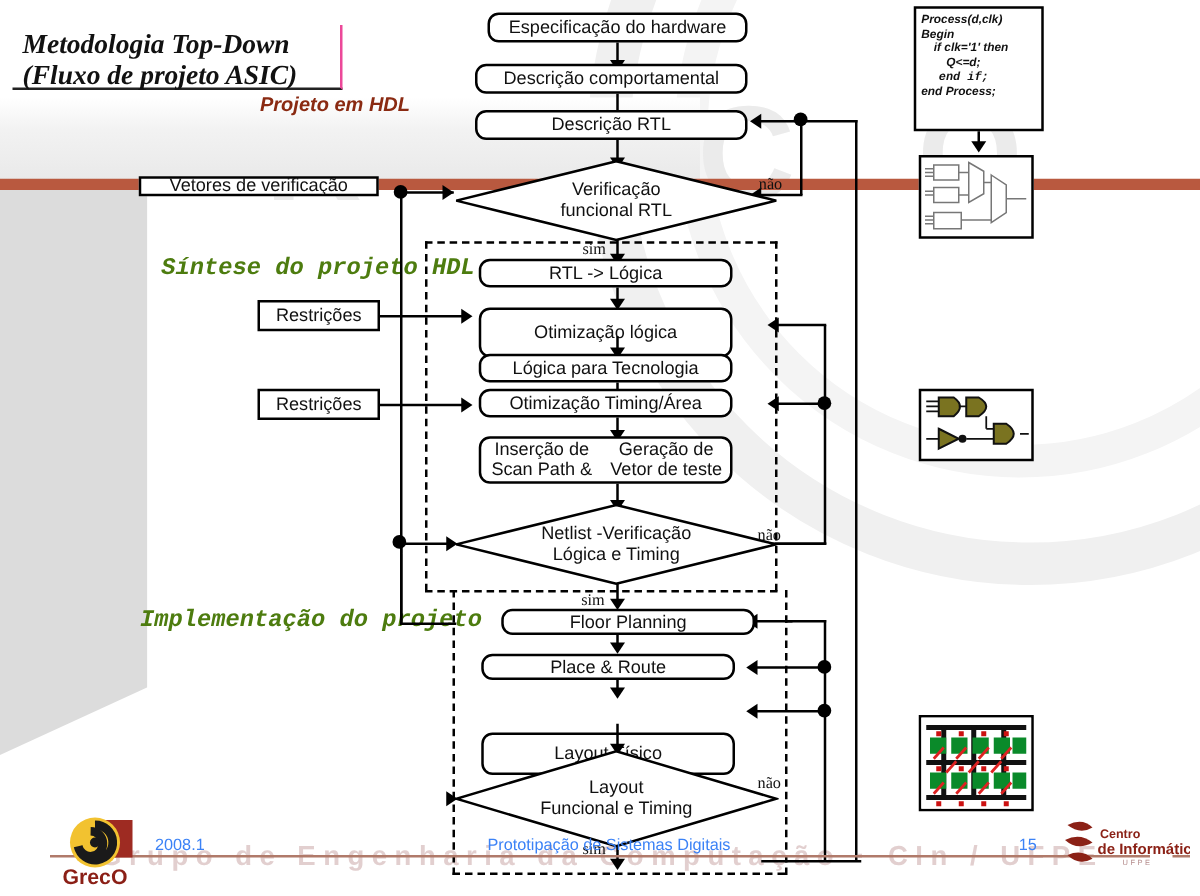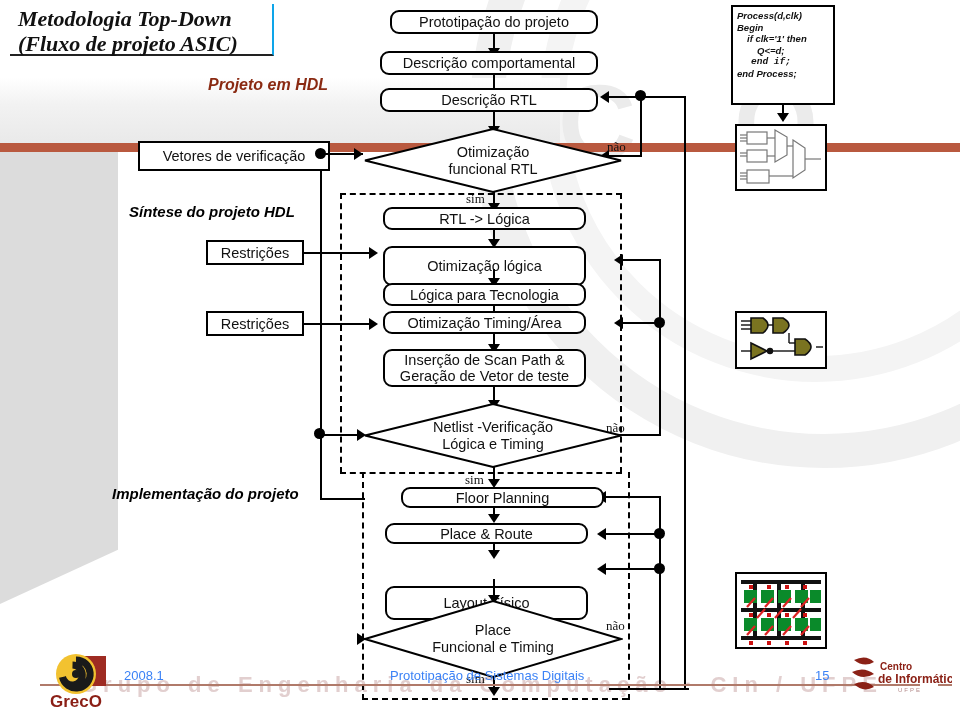--- a/index.html
+++ b/index.html
@@ -22,33 +22,33 @@
      font-size:108px;font-weight:bold;color:#ebebeb;letter-spacing:98px;
      font-family:"Liberation Sans",sans-serif;pointer-events:none;}
   .wm-bottom{position:absolute;left:80px;top:672px;width:860px;height:40px;
      font-size:22px;font-weight:bold;color:#e2cfcf;letter-spacing:6px;
      white-space:nowrap;}
 
   .orange-bar{position:absolute;left:0;top:143px;width:960px;height:9px;background:#b9593f;}
   .footer-rule{position:absolute;left:40px;top:684px;width:880px;height:2px;background:#b07a6a;}
 
   
-  .title-box{position:absolute;left:10px;top:4px;width:264px;height:52px;
-     border-right:2px solid #0ea5e9;border-bottom:2px solid #222;box-sizing:border-box;
+  .title-box{position:absolute;left:10px;top:20px;width:264px;height:52px;
+     border-right:2px solid #ec4899;border-bottom:2px solid #222;box-sizing:border-box;
      padding:2px 6px 2px 8px;}
   .title-box .ln{font-family:"Liberation Serif",serif;font-weight:bold;font-style:italic;
      font-size:22px;color:#111;line-height:25px;white-space:nowrap;}
   .subtitle{position:absolute;left:12px;top:63px;font-size:17px;font-weight:bold;color:#111;
      letter-spacing:1.2px;white-space:nowrap;}
   .projeto-hdl{position:absolute;left:208px;top:76px;font-size:16px;font-weight:bold;
      font-style:italic;color:#8a2a12;white-space:nowrap;}
 
   
-  .sidelabel{position:absolute;font-size:15px;font-weight:bold;font-style:italic;color:#000000;
-     white-space:nowrap;}
+  .sidelabel{position:absolute;font-size:19px;font-weight:bold;font-style:italic;color:#4d7c0f;
+     white-space:nowrap;font-family:Liberation Mono, monospace;}
 
   
   .box{position:absolute;box-sizing:border-box;background:#fff;border:2px solid #000;
      display:flex;align-items:center;justify-content:center;text-align:center;
      font-size:14.5px;color:#111;line-height:16px;}
   .rbox{border-radius:9px;}
   .sbox{border-radius:0;}
 
   
   .diamond{position:absolute;}
@@ -147,21 +147,21 @@
   <div class="ln-h" style="left:604px;top:496px;width:30px;"></div>
   <div class="ln-h" style="left:604px;top:533px;width:57px;"></div>
   <div class="arw arw-l" style="left:597px;top:528px;"></div>
   <div class="dot" style="left:654px;top:528px;"></div>
   <div class="ln-h" style="left:604px;top:568px;width:57px;"></div>
   <div class="arw arw-l" style="left:597px;top:563px;"></div>
   <div class="dot" style="left:654px;top:563px;"></div>
   <div class="ln-h" style="left:609px;top:688px;width:80px;"></div>
 
   <div class="box rbox" style="left:390px;top:10px;width:208px;height:24px;">
-    <span>Prototipação do projeto</span>
+    <span>Especificação do hardware</span>
   </div>
   <div class="ln-v" style="left:493px;top:34px;height:17px;"></div>
   <div class="arw arw-d" style="left:488px;top:48px;"></div>
 
   <div class="box rbox" style="left:380px;top:51px;width:218px;height:24px;">
     <span>Descrição comportamental</span>
   </div>
   <div class="ln-v" style="left:493px;top:75px;height:17px;"></div>
   <div class="arw arw-d" style="left:488px;top:89px;"></div>
 
@@ -170,30 +170,30 @@
   </div>
   <div class="arw arw-l" style="left:600px;top:150px;"></div>
   <div class="ln-v" style="left:493px;top:112px;height:17px;"></div>
   <div class="arw arw-d" style="left:488px;top:126px;"></div>
 
   <div class="diamond" style="left:363px;top:128px;width:260px;height:65px;">
     <svg width="260" height="65">
         <polygon points="130,1 258,32.5 130,64 2,32.5" fill="#ffffff" stroke="#000" stroke-width="2"></polygon>
       </svg>
     <div class="dtxt">
-      <div>Otimização</div>
+      <div>Verificação</div>
       <div>funcional RTL</div>
     </div>
   </div>
   <div class="edgelbl" style="left:607px;top:139px;">não</div>
   <div class="ln-v" style="left:493px;top:192px;height:15px;"></div>
   <div class="edgelbl" style="left:466px;top:191px;">sim</div>
   <div class="arw arw-d" style="left:488px;top:203px;"></div>
 
-  <div class="box sbox" style="left:138px;top:141px;width:192px;height:30px;text-align:center;">
+  <div class="box sbox" style="left:111px;top:141px;width:192px;height:16px;text-align:center;">
     <span>Vetores de verificação</span>
   </div>
   <div class="ln-h" style="left:316px;top:153px;width:47px;"></div>
   <div class="dot" style="left:315px;top:148px;"></div>
   <div class="arw arw-r" style="left:354px;top:148px;"></div>
 
   <div class="box rbox" style="left:383px;top:207px;width:203px;height:23px;">
     <span>RTL -&gt; Lógica</span>
   </div>
   <div class="ln-v" style="left:493px;top:230px;height:12px;"></div>
@@ -210,21 +210,21 @@
   </div>
   <div class="ln-v" style="left:493px;top:306px;height:12px;"></div>
   <div class="arw arw-d" style="left:488px;top:314px;"></div>
 
   <div class="box rbox" style="left:383px;top:311px;width:203px;height:23px;">
     <span>Otimização Timing/Área</span>
   </div>
   <div class="ln-v" style="left:493px;top:334px;height:13px;"></div>
   <div class="arw arw-d" style="left:488px;top:344px;"></div>
 
-  <div class="box rbox" style="left:383px;top:349px;width:203px;height:38px;flex-direction:column;">
+  <div class="box rbox" style="left:383px;top:349px;width:203px;height:38px;flex-direction:row;">
     <span>Inserção de Scan Path &amp;</span>
     <span>Geração de Vetor de teste</span>
   </div>
   <div class="ln-v" style="left:493px;top:387px;height:16px;"></div>
   <div class="arw arw-d" style="left:488px;top:400px;"></div>
 
   <div class="box sbox" style="left:206px;top:240px;width:98px;height:25px;">
     <span>Restrições</span>
   </div>
   <div class="ln-h" style="left:304px;top:252px;width:66px;"></div>
@@ -266,21 +266,21 @@
     <span>Layout Físico</span>
   </div>
   <div class="ln-v" style="left:493px;top:579px;height:19px;"></div>
   <div class="arw arw-d" style="left:488px;top:595px;"></div>
 
   <div class="diamond" style="left:363px;top:600px;width:260px;height:78px;">
     <svg width="260" height="78">
         <polygon points="130,1 258,39 130,77 2,39" fill="#ffffff" stroke="#000" stroke-width="2"></polygon>
       </svg>
     <div class="dtxt">
-      <div>Place</div>
+      <div>Layout</div>
       <div>Funcional e Timing</div>
     </div>
   </div>
   <div class="edgelbl" style="left:606px;top:618px;">não</div>
   <div class="arw arw-r" style="left:357px;top:633px;"></div>
   <div class="ln-v" style="left:493px;top:677px;height:13px;"></div>
   <div class="edgelbl" style="left:466px;top:671px;">sim</div>
   <div class="arw arw-d" style="left:488px;top:687px;"></div>
 
 

